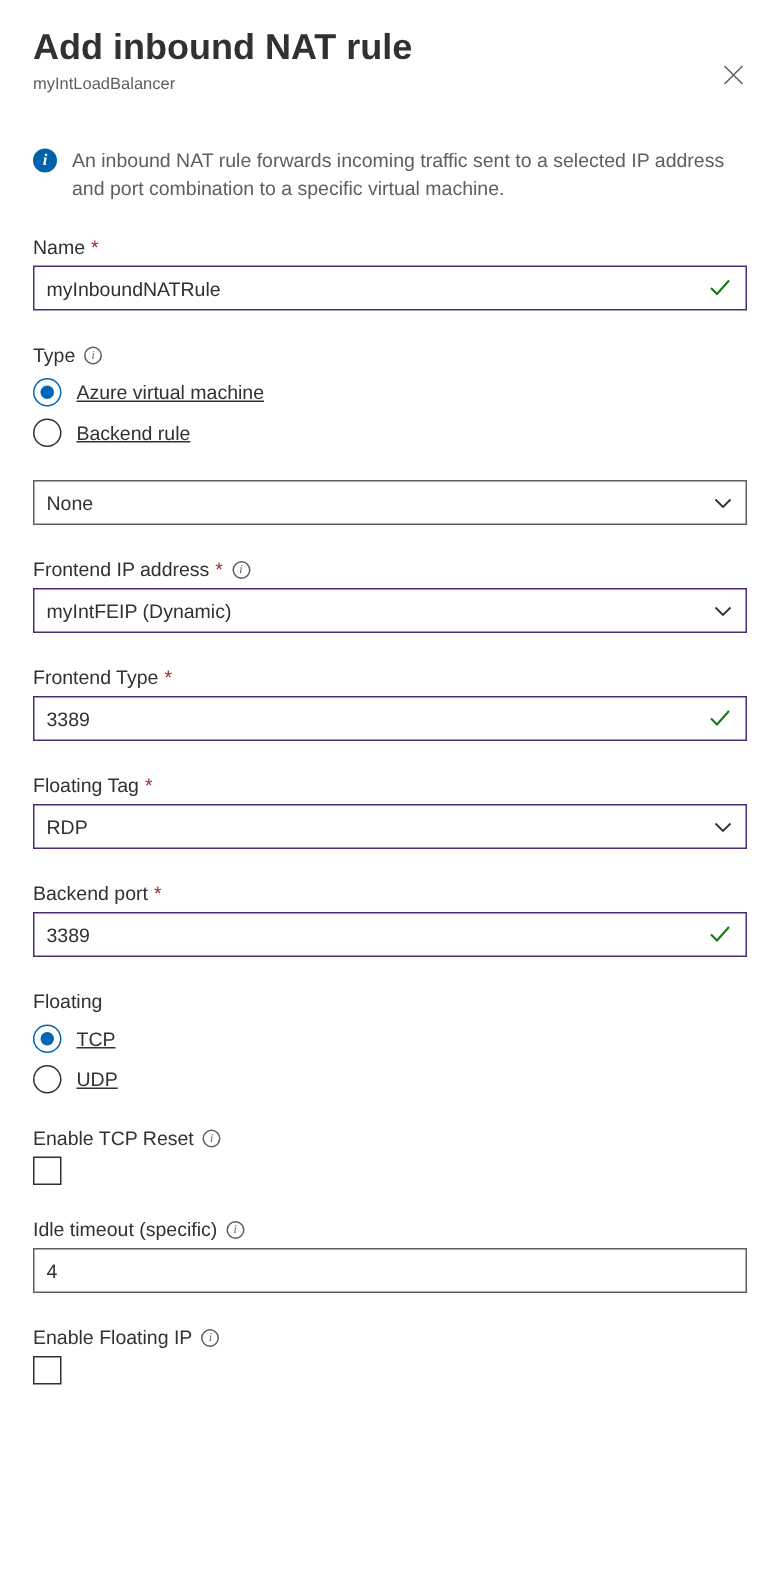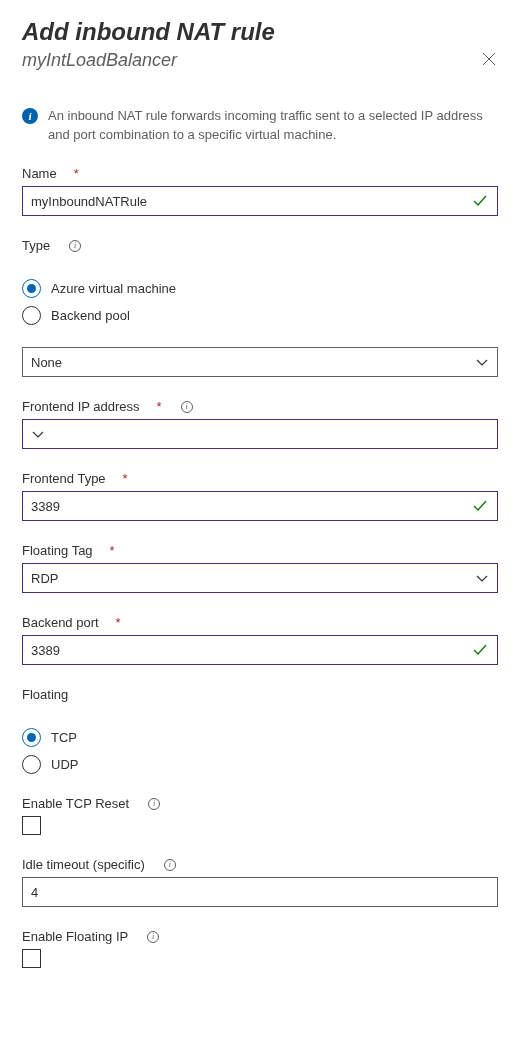--- a/index.html
+++ b/index.html
@@ -4,35 +4,35 @@
   <style>
     * { box-sizing: border-box; margin: 0; padding: 0; }
     body {
       font-family: "Segoe UI", -apple-system, sans-serif;
       font-size: 13px;
       color: #323130;
       width: 520px;
       background: #fff;
       padding: 18px 22px;
     }
-    .header-row { display: flex; align-items: flex-end; justify-content: space-between; font-style: italic; }
+    .header-row { display: flex; align-items: flex-end; justify-content: space-between; }
     .title { font-size: 24px; font-weight: 600; color: #323130; line-height: 1.2; }
-    .subtitle { font-size: 18px; color: #605e5c; margin-top: 3px; }
+    .subtitle { font-size: 11px; color: #605e5c; margin-top: 3px; }
     .close-icon { font-size: 17px; color: #605e5c; cursor: pointer; padding: 4px 2px 0 0; font-weight: 300; }
 
     .info-banner { display: flex; gap: 10px; margin-top: 36px; }
     .info-icon-circle {
       flex: 0 0 16px; width: 16px; height: 16px; border-radius: 50%; background: #0062aa;
       color: #fff; font-weight: 700; font-size: 11px; display: flex; align-items: center;
       justify-content: center; font-family: Georgia, serif; font-style: italic; margin-top: 1px;
     }
     .info-text { color: #605e5c; line-height: 1.45; }
 
     .field { margin-top: 22px; }
-    .label-row { display: flex; align-items: center; gap: 17px; margin-bottom: 5px; color: #323130; }
+    .label-row { display: flex; align-items: center; gap: 4px; margin-bottom: 5px; color: #323130; }
     .req { color: #a4262c; }
     .hint-icon {
       width: 12px; height: 12px; border: 1px solid #605e5c; border-radius: 50%;
       font-size: 8px; color: #605e5c; display: inline-flex; align-items: center;
       justify-content: center; font-style: italic; font-family: Georgia, serif; margin-left: 2px;
     }
 
     .text-input, .select-input {
       width: 100%; height: 30px; border: 1px solid #605e5c; background: #fff;
       padding: 0 8px; font-size: 13px; color: #323130; display: flex;
@@ -46,21 +46,21 @@
     .check-icon { flex: 0 0 18px; }
     .check-icon svg { display: block; }
 
     .bold-val input { font-weight: 400; }
 
     .chevron-down {
       flex: 0 0 14px; width: 14px; height: 14px;
     }
     .chevron-down svg { display:block; }
 
-    .radio-group { margin-top: 26px; }
+    .radio-group { margin-top: 8px; text-decoration: underline; }
     .radio-row { display: flex; align-items: center; gap: 10px; margin-top: 8px; cursor: pointer; }
     .radio {
       width: 19px; height: 19px; border: 1px solid #323130; border-radius: 50%;
       display: flex; align-items: center; justify-content: center;
     }
     .radio.selected { border-color: #0067b8; }
     .radio.selected::after {
       content: ""; width: 9px; height: 9px; background: #0067b8; border-radius: 50%;
     }
     .radio-label { color: #323130; }
@@ -109,21 +109,21 @@
     <span>Type</span>
     <span class="hint-icon">i</span>
   </div>
   <div class="radio-group">
     <div class="radio-row">
       <div class="radio selected"></div>
       <span class="radio-label">Azure virtual machine</span>
     </div>
     <div class="radio-row">
       <div class="radio"></div>
-      <span class="radio-label">Backend pool</span>
+      <span class="radio-label">Backend rule</span>
     </div>
   </div>
 </div>
 
 <div class="field">
   <div class="select-input bold-val">
     <input readonly="" value="None" style="">
     <span class="chevron-down">
       <svg width="14" height="14" viewBox="0 0 14 14">
           <path d="M2 5 L7 10 L12 5" stroke="#323130" stroke-width="1.2" fill="none"></path>
@@ -132,20 +132,21 @@
   </div>
 </div>
 
 <div class="field">
   <div class="label-row">
     <span>Frontend IP address</span>
     <span class="req">*</span>
     <span class="hint-icon">i</span>
   </div>
   <div class="select-input validated">
+    <input readonly="" value="myIntFEIP (Dynamic)" style="">
     <span class="chevron-down">
       <svg width="14" height="14" viewBox="0 0 14 14">
           <path d="M2 5 L7 10 L12 5" stroke="#323130" stroke-width="1.2" fill="none"></path>
         </svg>
     </span>
   </div>
 </div>
 
 <div class="field">
   <div class="label-row">

